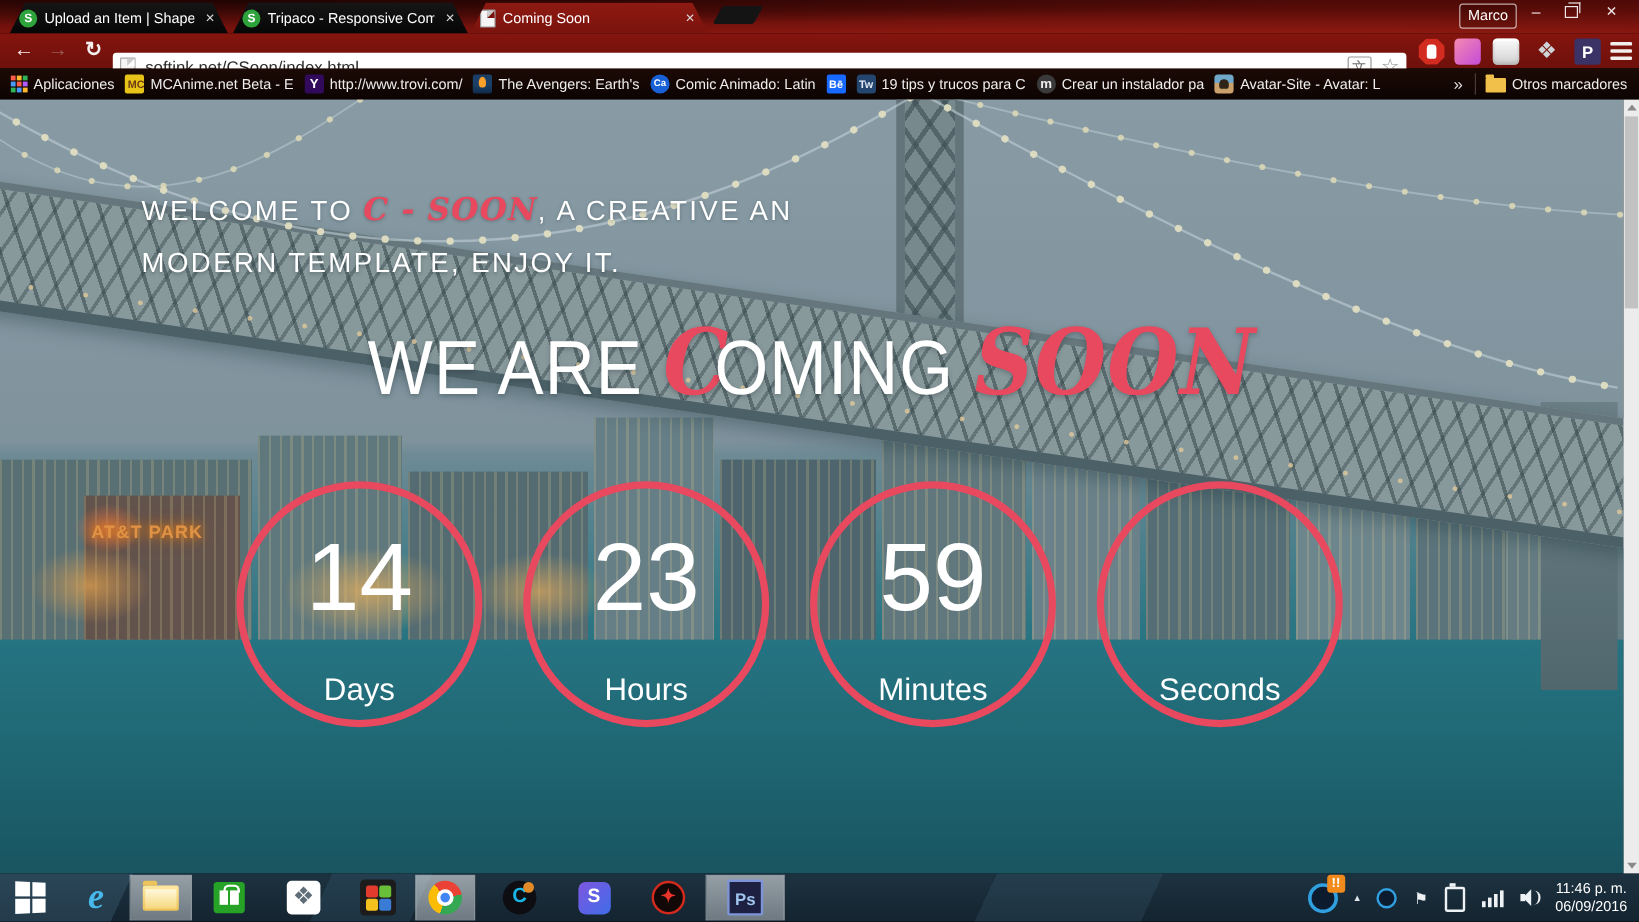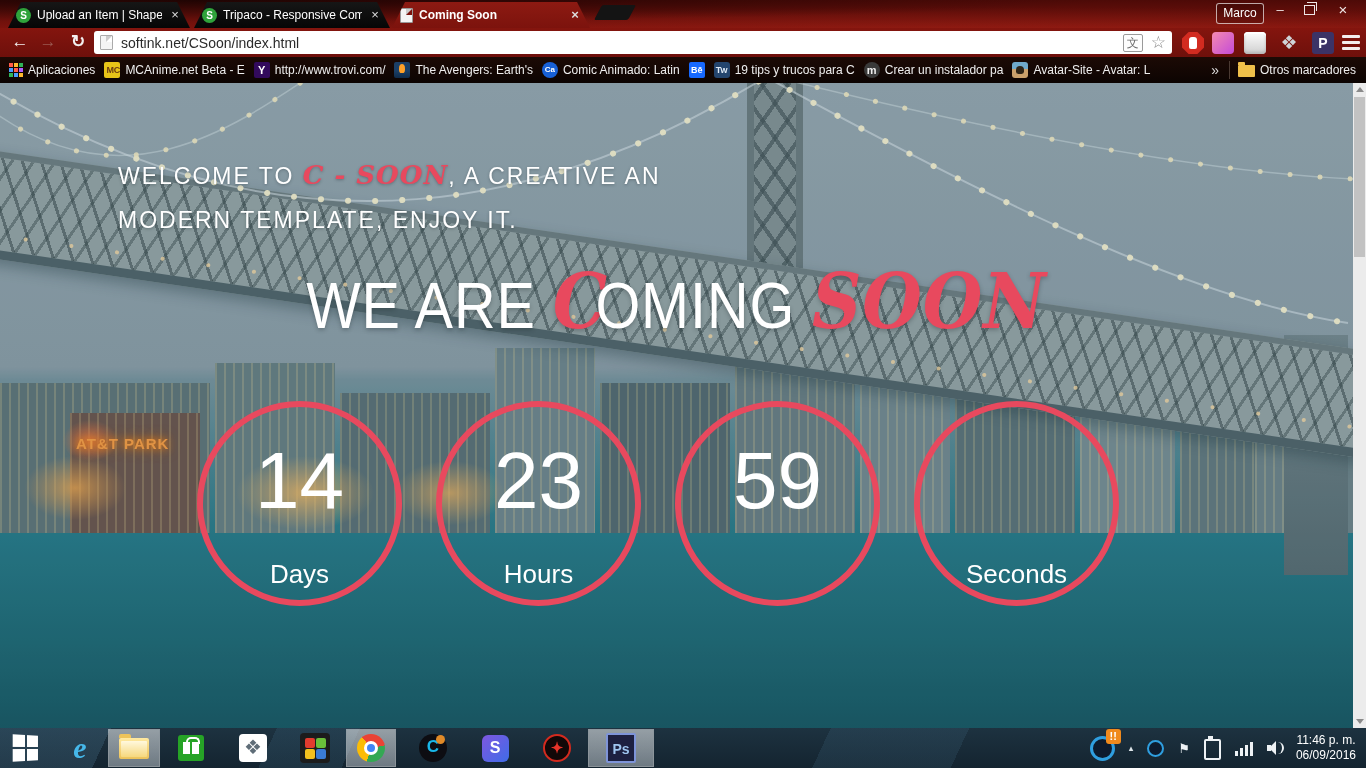--- a/index.html
+++ b/index.html
@@ -35,21 +35,21 @@
   #btn-max{left:1295px;width:28px;}
   #btn-max i{display:inline-block;width:9px;height:8px;border:1px solid #efe6e6;margin-top:5px;position:relative;}
   #btn-max i::before{content:"";position:absolute;left:2px;top:-4px;width:9px;height:8px;border:1px solid #efe6e6;border-bottom:none;border-left:none;}
   #btn-close{left:1325px;width:36px;font-size:15px;}
   
   #toolbar{position:absolute;top:28px;left:0;width:1366px;height:29px;
     background:linear-gradient(#84150e,#6e100b);}
   .navbtn{position:absolute;top:3px;width:24px;height:23px;color:#f3efef;
     font-size:17px;text-align:center;line-height:22px;font-weight:bold;}
   #nav-fwd{color:#9b5a52;}
-  #urlbar{position:absolute;left:94px;top:3px;width:1078px;height:23px;background:#fff;
+  #urlbar{position:absolute;left:94px;top:16px;width:1078px;height:23px;background:#fff;
     border-radius:3px;display:flex;align-items:center;box-sizing:border-box;padding:0 6px;}
   #urlbar .favicon-page{border-color:#aaa;}
   #urlbar .favicon-page::after{border-color:#ccc #fff #fff #ccc;}
   #url-text{flex:1;font-size:14px;color:#2b2b2b;margin-left:8px;white-space:nowrap;overflow:hidden;}
   #translate-icon{width:18px;height:16px;color:#6b6b6b;font-size:12px;line-height:16px;text-align:center;border:1px solid #9a9a9a;border-radius:2px;margin-right:8px;background:#fdfdfd;}
   #star-icon{color:#8a8a8a;font-size:17px;line-height:20px;}
   .ext{position:absolute;top:4px;width:22px;height:22px;border-radius:4px;}
   #ext-adblock{left:1182px;background:#d22b20;clip-path:polygon(30% 0,70% 0,100% 30%,100% 70%,70% 100%,30% 100%,0 70%,0 30%);}
   #ext-adblock::after{content:"";position:absolute;left:7px;top:5px;width:8px;height:12px;background:#fff;border-radius:3px 3px 2px 2px;}
   #ext-pink{left:1212px;background:linear-gradient(135deg,#f58ab0,#c44bd8);}
@@ -200,21 +200,21 @@
     <div class="tab tab-inactive" style="left:8px;width:182px;">
       <span class="favicon-s">S</span>
       <span class="title">Upload an Item | ShapeBo</span>
       <span class="close">×</span>
     </div>
     <div class="tab tab-inactive" style="left:194px;width:196px;">
       <span class="favicon-s">S</span>
       <span class="title">Tripaco - Responsive Com</span>
       <span class="close">×</span>
     </div>
-    <div class="tab tab-active" style="left:392px;width:198px;font-weight:bold;">
+    <div class="tab tab-active" style="left:392px;width:198px;">
       <span class="favicon-page"></span>
       <span class="title">Coming Soon</span>
       <span class="close">×</span>
     </div>
     <div id="newtab-btn"></div>
     <div id="profile-btn">Marco</div>
     <div class="winctl" id="btn-min">–</div>
     <div class="winctl" id="btn-max"><i></i></div>
     <div class="winctl" id="btn-close">×</div>
   </div>
@@ -342,20 +342,21 @@
       <div class="circle">
         <div class="num">14</div>
         <div class="cap">Days</div>
       </div>
       <div class="circle">
         <div class="num">23</div>
         <div class="cap">Hours</div>
       </div>
       <div class="circle">
         <div class="num">59</div>
+        <div class="cap">Minutes</div>
       </div>
       <div class="circle">
         <div class="cap">Seconds</div>
       </div>
     </div>
   </div>
 
   <div id="scrollbar">
     <div class="sb-arrow" id="sb-up"></div>
     <div id="sb-thumb"></div>

